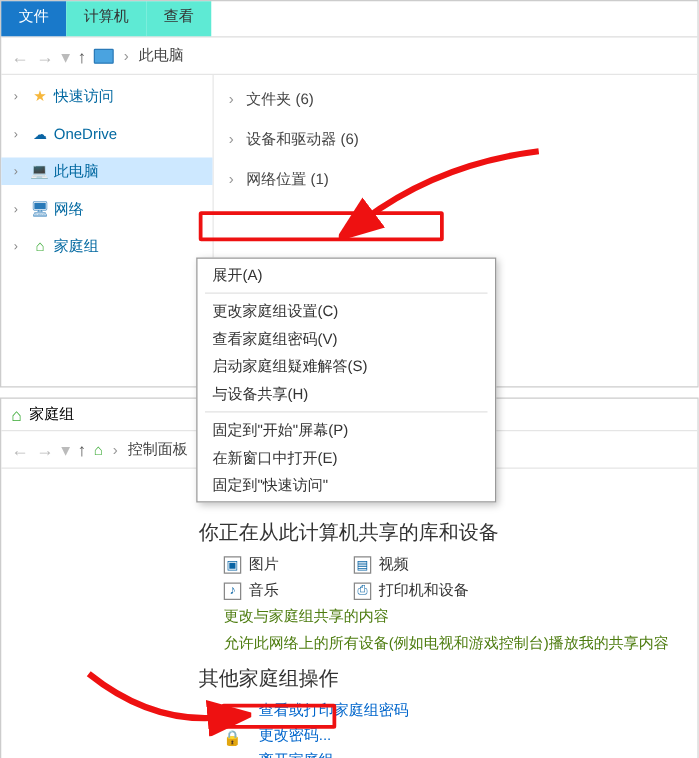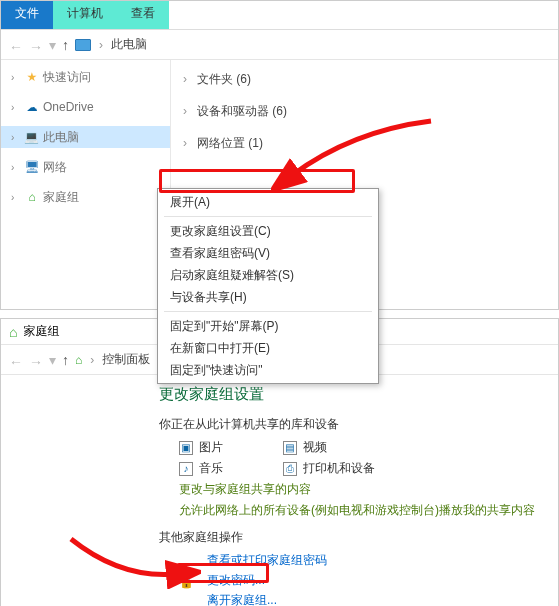--- a/index.html
+++ b/index.html
@@ -20,35 +20,35 @@
 .tree{width:170px;border-right:1px solid #e8e8e8;padding:6px 0}
 .tnode{display:flex;align-items:center;height:22px;padding-left:10px;gap:4px;cursor:pointer}
 .tnode.sel{background:#cde8ff}
 .chev{color:#888;width:10px;display:inline-block;font-size:10px}
 .ticon{width:14px;height:14px;display:inline-flex;align-items:center;justify-content:center}
 .star{color:#f6b73c}
 .cloud{color:#0a64a4;font-size:11px}
 .pc{color:#2a7ab8}
 .net{color:#2a7ab8}
 .hg{color:#3aaa35}
-.tlabel{color:#737373}
+.tlabel{color:#0369a1}
 .content1{flex:1;padding:8px 12px}
 .citem{display:flex;align-items:center;height:22px;gap:6px;color:#444}
 .ci-chev{color:#999;width:8px}
-.menu{position:absolute;left:156px;top:128px;width:222px;background:#fff;border:1px solid #999;box-shadow:2px 2px 6px rgba(0,0,0,.25);padding:2px 0;z-index:5}
+.menu{position:absolute;left:156px;top:146px;width:240px;background:#fff;border:1px solid #999;box-shadow:2px 2px 6px rgba(0,0,0,.25);padding:2px 0;z-index:5}
 .mitem{height:22px;display:flex;align-items:center;padding:0 12px;color:#333;cursor:pointer}
 .mdiv{height:1px;background:#e2e2e2;margin:3px 6px}
 .hl-box{position:absolute;border:3px solid #e11;border-radius:2px;pointer-events:none;z-index:6}
 .arrow-svg{position:absolute;z-index:7;pointer-events:none}
 .titlebar{height:26px;display:flex;align-items:center;padding:0 8px;gap:6px;border-bottom:1px solid #e5e5e5}
 .hg-icon{color:#3aaa35;font-size:14px}
 .navrow2{height:30px;display:flex;align-items:center;padding:0 8px;gap:6px;border-bottom:1px solid #e5e5e5}
 .body2{padding:10px 0 10px 158px}
 .h-main{font-size:15px;color:#0a6b3a;margin-bottom:12px}
-.h-sub{font-size:12px;color:#333;margin:10px 0 6px}
+.h-sub{font-size:16px;color:#333;margin:10px 0 6px}
 .share-row{display:flex;gap:60px;margin:4px 0 4px 20px}
 .share-item{display:flex;align-items:center;gap:6px;color:#333}
 .shicon{width:14px;height:14px;border:1px solid #888;display:inline-flex;align-items:center;justify-content:center;color:#0a64a4;font-size:10px}
 .link{color:#4d7c0f;cursor:pointer;margin:4px 0 4px 20px;display:block}
 .link2{color:#0066cc;cursor:pointer;margin:3px 0 3px 20px;display:flex;align-items:center;gap:16px}
 .lk-ic{width:12px;height:12px;display:inline-block}
 </style>
 </head>
 <body>
 

